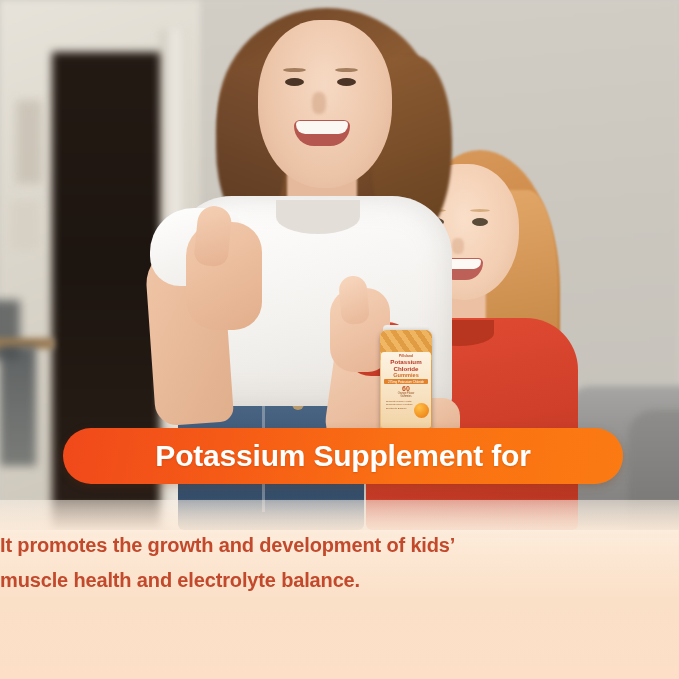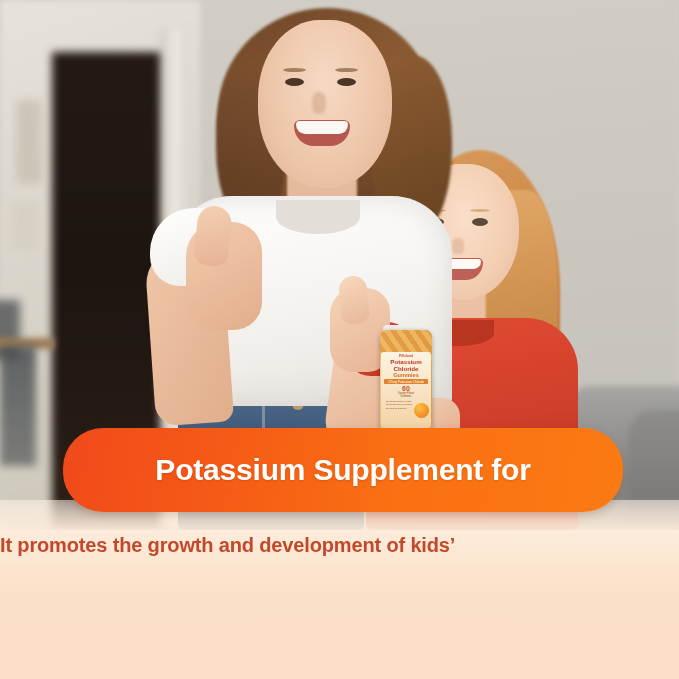--- a/index.html
+++ b/index.html
@@ -503,21 +503,21 @@
     width: 679px; height: 40px;
     background: linear-gradient(180deg, rgba(255,250,244,0) 0%, rgba(253,240,226,.85) 100%);
   }
 
   
   .banner {
     position: absolute;
     left: 63px;
     top: 428px;
     width: 560px;
-    height: 84px;
+    height: 56px;
     border-radius: 40px;
     background: linear-gradient(100deg,
                 #f0491b 0%,
                 #f55a16 28%,
                 #fa7013 60%,
                 #fb7a12 100%);
     box-shadow: 0 3px 8px rgba(120,50,10,.22);
     display: flex;
     flex-direction: column;
     align-items: center;
@@ -638,15 +638,16 @@
 
   <div class="cream-edge"></div>
   <div class="cream"></div>
 
   <div class="banner">
     <div class="banner-line">Potassium Supplement for</div>
   </div>
 
   <div class="body-copy">
     <div>It promotes the growth and development of kids’</div>
+    <div>muscle health and electrolyte balance.</div>
   </div>
 
 </div>
 
 </body></html>

